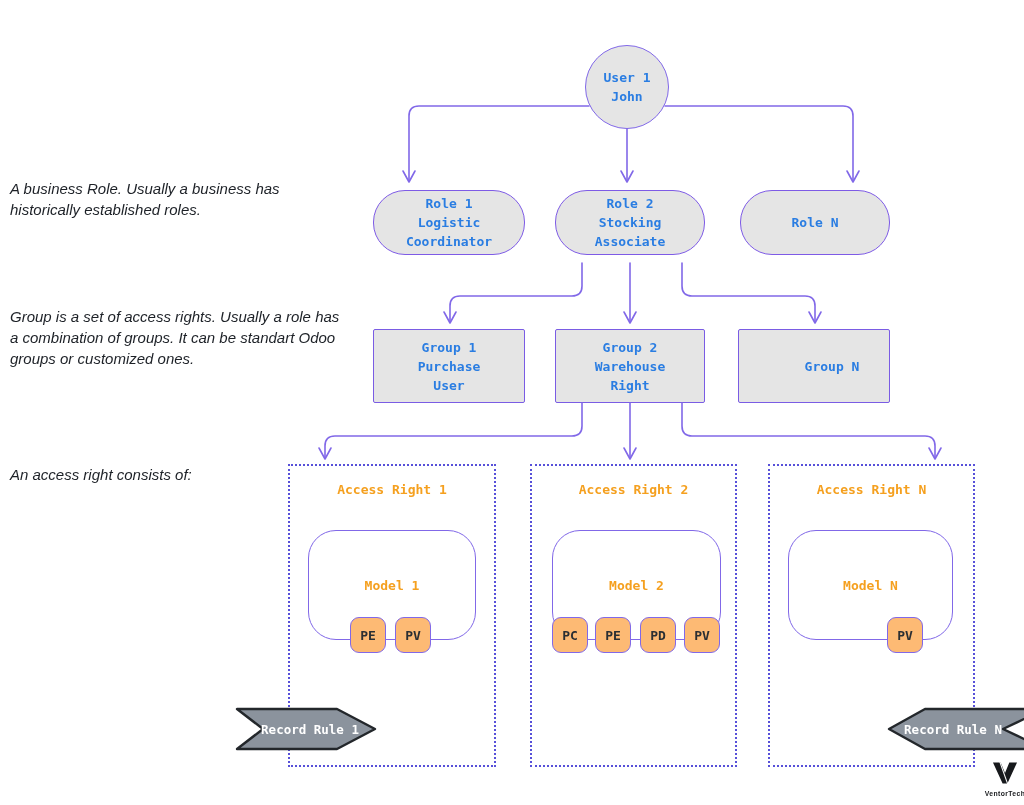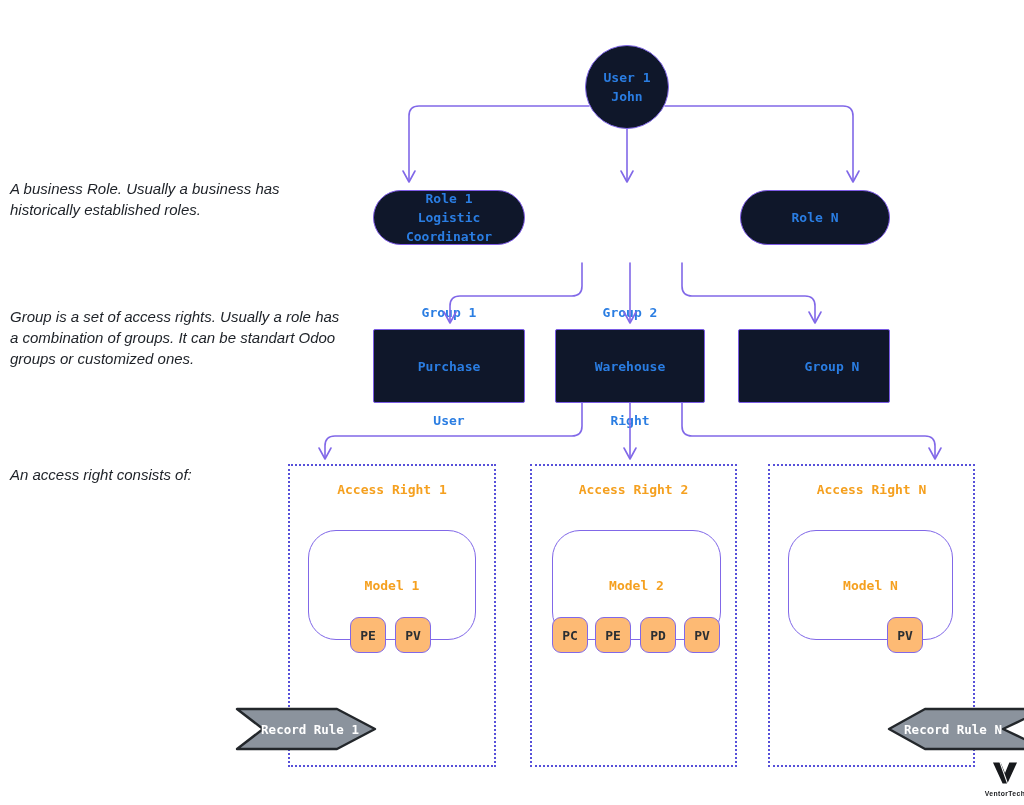--- a/index.html
+++ b/index.html
@@ -5,26 +5,26 @@
   html,body{margin:0;padding:0;background:#fff;}
   #canvas{position:relative;width:1024px;height:805px;background:#ffffff;overflow:hidden;
           font-family:"Liberation Sans",sans-serif;}
   .note{position:absolute;color:#1d2127;font-size:15px;line-height:21px;font-style:italic;}
   .bullets{position:absolute;left:14px;top:556px;width:238px;margin:0;padding:0 0 0 24px;
            color:#1d2127;font-size:15px;line-height:21px;}
   .bullets li{margin:0;}
   .bullets li + li{margin-top:26px;}
   .bullets li:last-child{margin-top:40px;}
   .node{position:absolute;display:flex;flex-direction:column;align-items:center;justify-content:center;
-        box-sizing:border-box;background:#0f172a;text-align:center;}
+        box-sizing:border-box;background:#e5e5e5;text-align:center;}
   .node .ln{font-family:"DejaVu Sans Mono","Liberation Mono",monospace;font-weight:bold;
             font-size:13px;line-height:19px;color:#2a7de2;}
   .circle{left:585px;top:45px;width:84px;height:84px;border:1.6px solid #8168e8;border-radius:50%;}
-  .rolebox{top:190px;height:55px;border:1.6px solid #7e5be6;border-radius:32px;}
-  .groupbox{top:329px;height:74px;border:1.5px solid #7a5ce4;border-radius:2px;gap:35px;}
+  .rolebox{top:190px;height:65px;border:1.6px solid #7e5be6;border-radius:32px;}
+  .groupbox{top:329px;height:74px;border:1.5px solid #7a5ce4;border-radius:2px;}
   .arbox{position:absolute;top:464px;height:303px;border:2px dotted #5750d9;box-sizing:border-box;}
   .artitle{position:absolute;left:0;right:0;top:16px;text-align:center;
            font-family:"DejaVu Sans Mono","Liberation Mono",monospace;font-weight:bold;
            font-size:13px;color:#f5a01f;}
   .modelbox{position:absolute;border:1.6px solid #8168e8;border-radius:28px;background:#fff;
             display:flex;align-items:center;justify-content:center;box-sizing:border-box;}
   .modelbox span{font-family:"DejaVu Sans Mono","Liberation Mono",monospace;font-weight:bold;
                  font-size:13px;color:#f5a01f;}
   .badge{position:absolute;top:617px;width:36px;height:36px;border:1.6px solid #8168e8;
          border-radius:9px;background:#fdba74;display:flex;align-items:center;justify-content:center;
@@ -74,20 +74,25 @@
 
   <div class="node circle">
     <div class="ln">User 1</div>
     <div class="ln">John</div>
   </div>
 
   <div class="node rolebox" style="left:373px;width:152px;">
     <div class="ln">Role 1</div>
     <div class="ln">Logistic</div>
     <div class="ln">Coordinator</div>
+  </div>
+  <div class="node rolebox" style="left:555px;width:150px;">
+    <div class="ln">Role 2</div>
+    <div class="ln">Stocking</div>
+    <div class="ln">Associate</div>
   </div>
   <div class="node rolebox" style="left:740px;width:150px;">
     <div class="ln">Role N</div>
   </div>
 
   <div class="node groupbox" style="left:373px;width:152px;">
     <div class="ln">Group 1</div>
     <div class="ln">Purchase</div>
     <div class="ln">User</div>
   </div>

